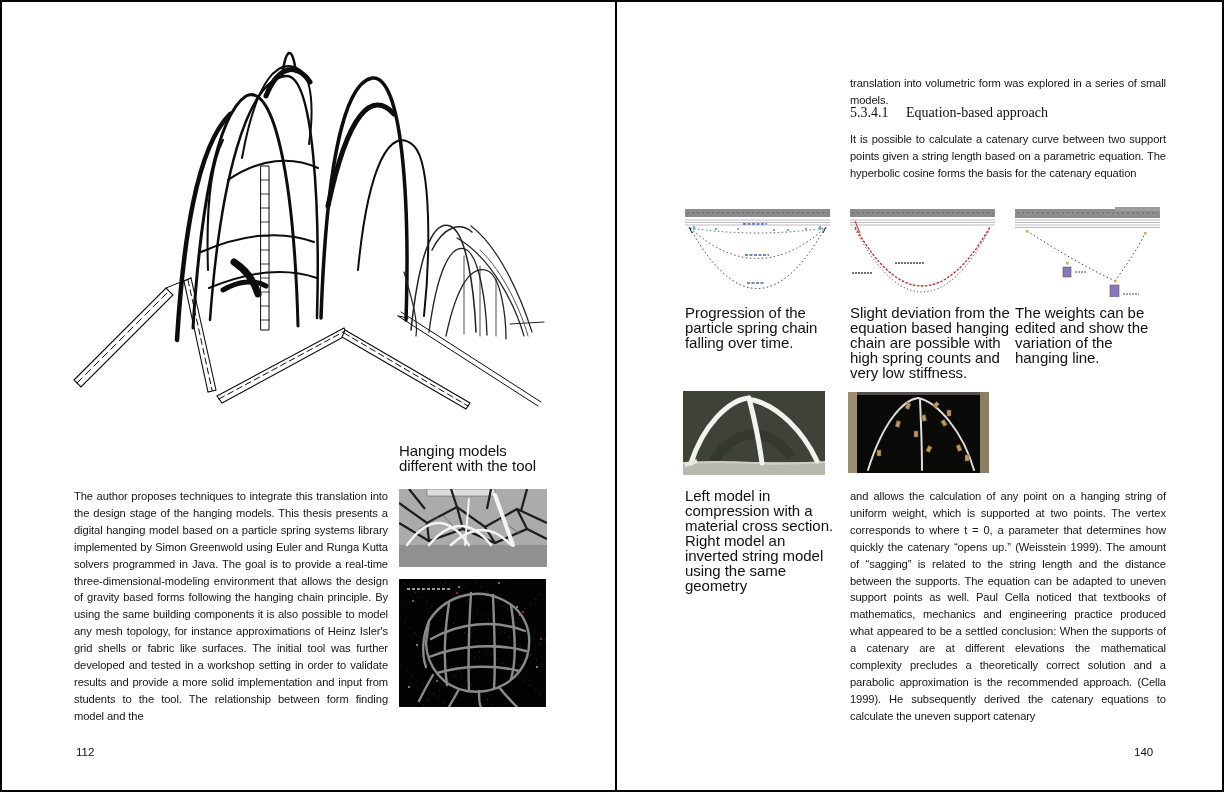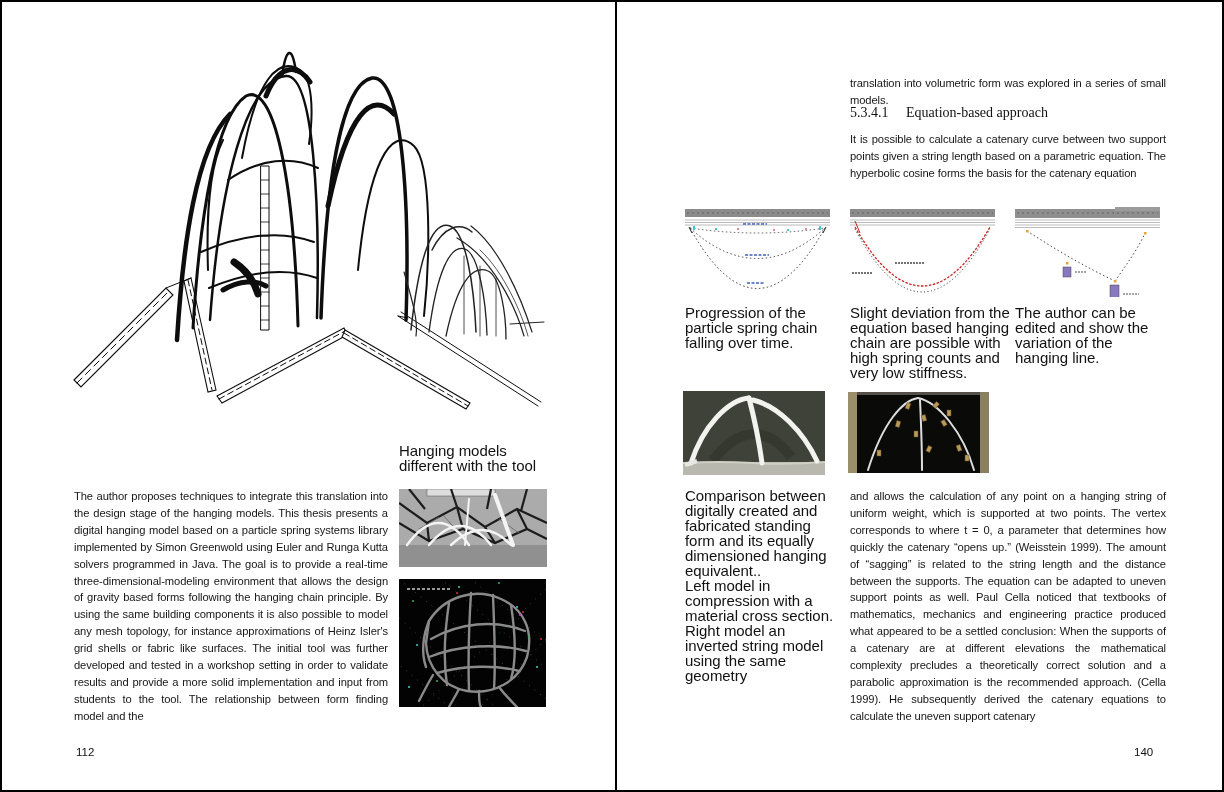--- a/index.html
+++ b/index.html
@@ -214,21 +214,21 @@
         <rect x="129" y="25" width="2.5" height="2.5" fill="#e8a33d"></rect>
         <rect x="48" y="60" width="8" height="10" fill="#8878c0" stroke="#444" stroke-width="0.5"></rect>
         <rect x="95" y="78" width="9" height="18" fill="#8878c0" stroke="#444" stroke-width="0.5"></rect>
         <path d="M60,65 H72" stroke="#888" stroke-width="1.5" stroke-dasharray="2,1"></path>
         <path d="M108,87 H124" stroke="#888" stroke-width="1.5" stroke-dasharray="2,1"></path>
       </svg>
     </figure>
 
     <div class="abs caption" style="left:683px;top:303px;width:135px;">Progression of the particle spring chain falling over time.</div>
     <div class="abs caption" style="left:848px;top:303px;width:160px;">Slight deviation from the equation based hanging chain are possible with high spring counts and very low stiffness.</div>
-    <div class="abs caption" style="left:1013px;top:303px;width:152px;">The author can be edited and show the variation of the hanging line.</div>
+    <div class="abs caption" style="left:1013px;top:303px;width:152px;">The weights can be edited and show the variation of the hanging line.</div>
 
     <figure class="abs" style="left:681px;top:389px;width:142px;height:84px;">
       <svg width="142" height="84" viewBox="0 0 142 84">
         <rect width="142" height="84" fill="#3f4239"></rect>
         <path d="M30,70 C55,35 85,35 108,66" stroke="#31342b" stroke-width="10" fill="none" opacity="0.7"></path>
         <rect y="71" width="142" height="13" fill="#b8b8ae"></rect>
         <path d="M0,72 Q35,70 70,72 T142,71" stroke="#cfcfc6" stroke-width="2" fill="none"></path>
         <g stroke="#f2f2ee" stroke-width="5" fill="none" stroke-linecap="round">
           <path d="M8,72 C20,35 45,9 66,7"></path>
           <path d="M66,7 C72,30 76,50 79,72"></path>
@@ -259,21 +259,20 @@
           <rect x="109" y="53" width="4" height="6" transform="rotate(-20 111 56)"></rect>
           <rect x="29" y="58" width="4" height="6"></rect>
           <rect x="117" y="63" width="4" height="6"></rect>
           <rect x="86" y="10" width="4" height="6" transform="rotate(40 88 13)"></rect>
           <rect x="99" y="18" width="4" height="6"></rect>
         </g>
       </svg>
     </figure>
 
     <div class="abs caption" style="left:683px;top:486px;width:152px;">
-      <div>Comparison between digitally created and fabricated standing form and its equally dimensioned hanging equivalent..</div>
       <div>Left model in compression with a material cross section. Right model an inverted string model using the same geometry</div>
     </div>
 
     <div class="abs body-text" style="left:848px;top:486px;width:316px;">and allows the calculation of any point on a hanging string of uniform weight, which is supported at two points. The vertex corresponds to where t = 0, a parameter that determines how quickly the catenary “opens up.” (Weisstein 1999). The amount of “sagging” is related to the string length and the distance between the supports. The equation can be adapted to uneven support points as well. Paul Cella noticed that textbooks of mathematics, mechanics and engineering practice produced what appeared to be a settled conclusion: When the supports of a catenary are at different elevations the mathematical complexity precludes a theoretically correct solution and a parabolic approximation is the recommended approach. (Cella 1999). He subsequently derived the catenary equations to calculate the uneven support catenary</div>
 
     <div class="abs pagenum" style="left:1132px;top:744px;">140</div>
   </section>
 
 </div>
 

